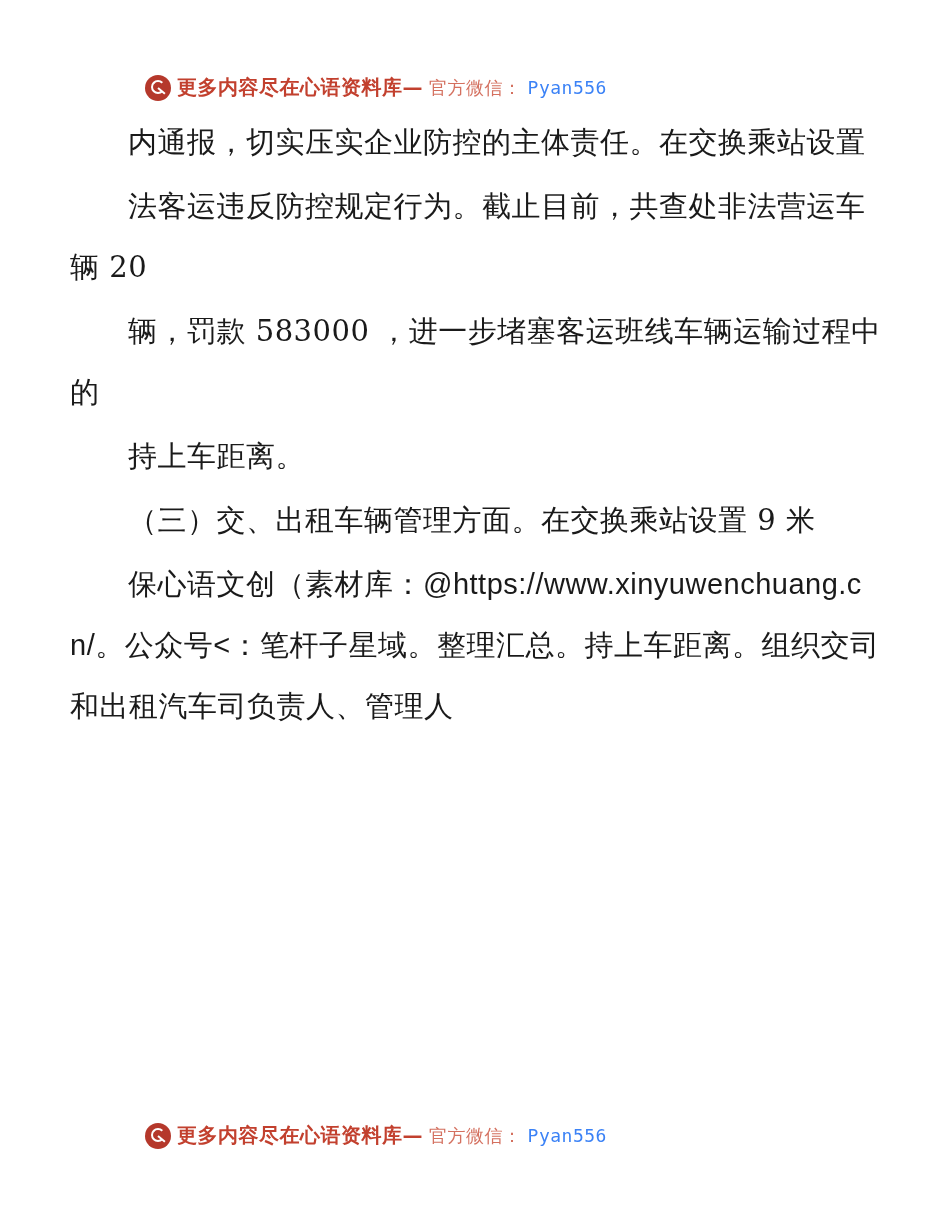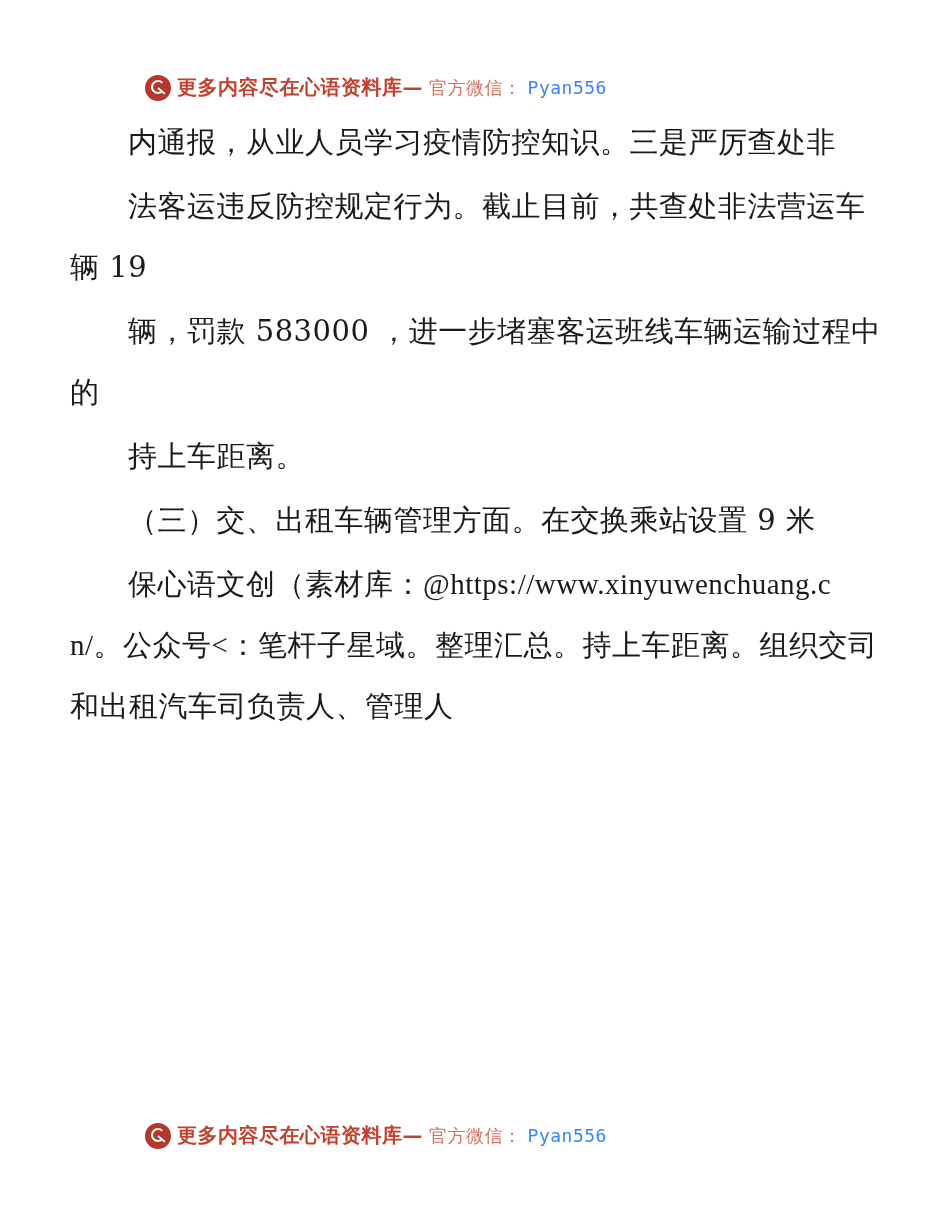--- a/index.html
+++ b/index.html
@@ -100,38 +100,38 @@
     font-family: "DejaVu Serif", "Liberation Serif", serif;
     font-size: 29px;
     line-height: 61px;
     color: #1a1a1a;
     text-indent: 2em;
     margin: 0 0 3px 0;
     letter-spacing: 0.5px;
     word-break: break-all;
   }
   .para.mono-mixed {
-    font-family: Liberation Serif, serif;
+    font-family: Liberation Sans, sans-serif;
   }
 </style>
 </head>
 <body>
 
 <div class="page">
 
   <div class="watermark top">
     <span class="wm-logo"></span>
     <span class="wm-text-main">更多内容尽在心语资料库—</span>
     <span class="wm-text-sub">官方微信：</span>
     <span class="wm-text-id">Pyan556</span>
   </div>
 
   <div class="doc-body">
-    <p class="para">内通报，从业人员学习疫情防控知识。三是严厉查处非</p>
-    <p class="para">法客运违反防控规定行为。截止目前，共查处非法营运车辆 19</p>
+    <p class="para">内通报，切实压实企业防控的主体责任。在交换乘站设置</p>
+    <p class="para">法客运违反防控规定行为。截止目前，共查处非法营运车辆 20</p>
     <p class="para">辆，罚款 583000 ，进一步堵塞客运班线车辆运输过程中的</p>
     <p class="para">持上车距离。</p>
     <p class="para">（三）交、出租车辆管理方面。在交换乘站设置 9 米</p>
     <p class="para mono-mixed">保心语文创（素材库：@https://www.xinyuwenchuang.cn/。公众号&lt;：笔杆子星域。整理汇总。持上车距离。组织交司和出租汽车司负责人、管理人</p>
   </div>
 
   <div class="watermark bottom">
     <span class="wm-logo"></span>
     <span class="wm-text-main">更多内容尽在心语资料库—</span>
     <span class="wm-text-sub">官方微信：</span>

